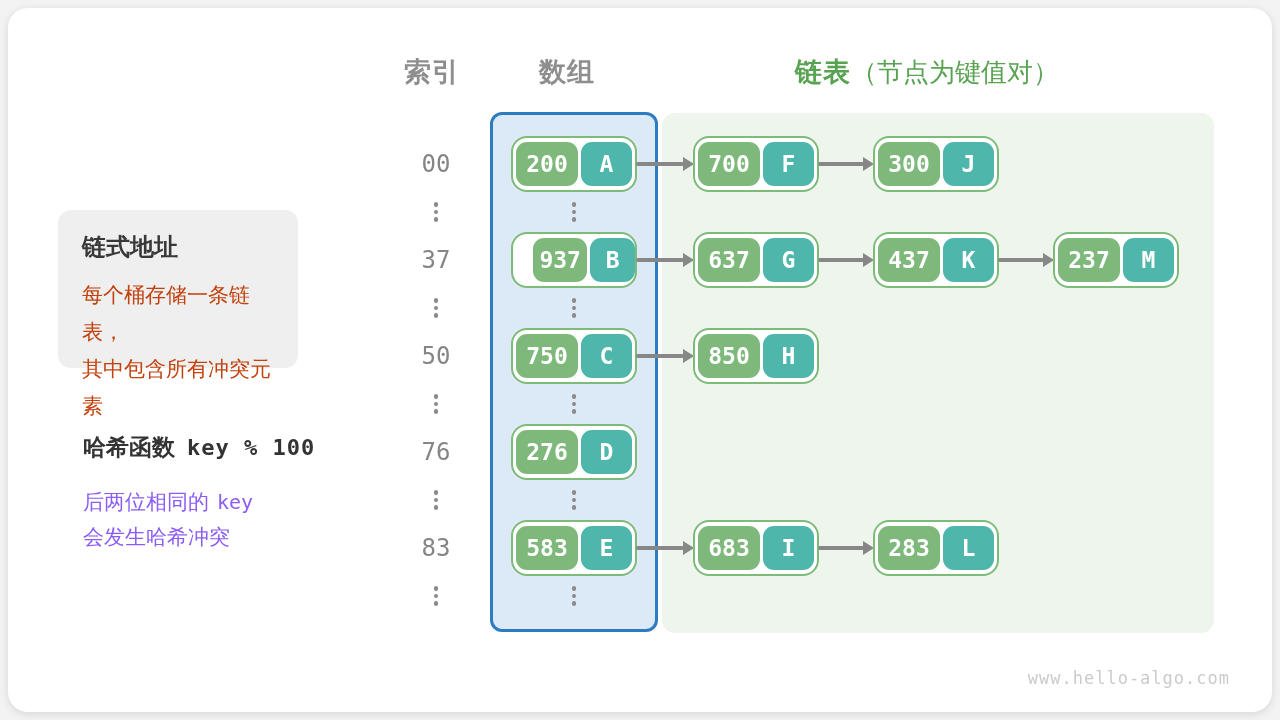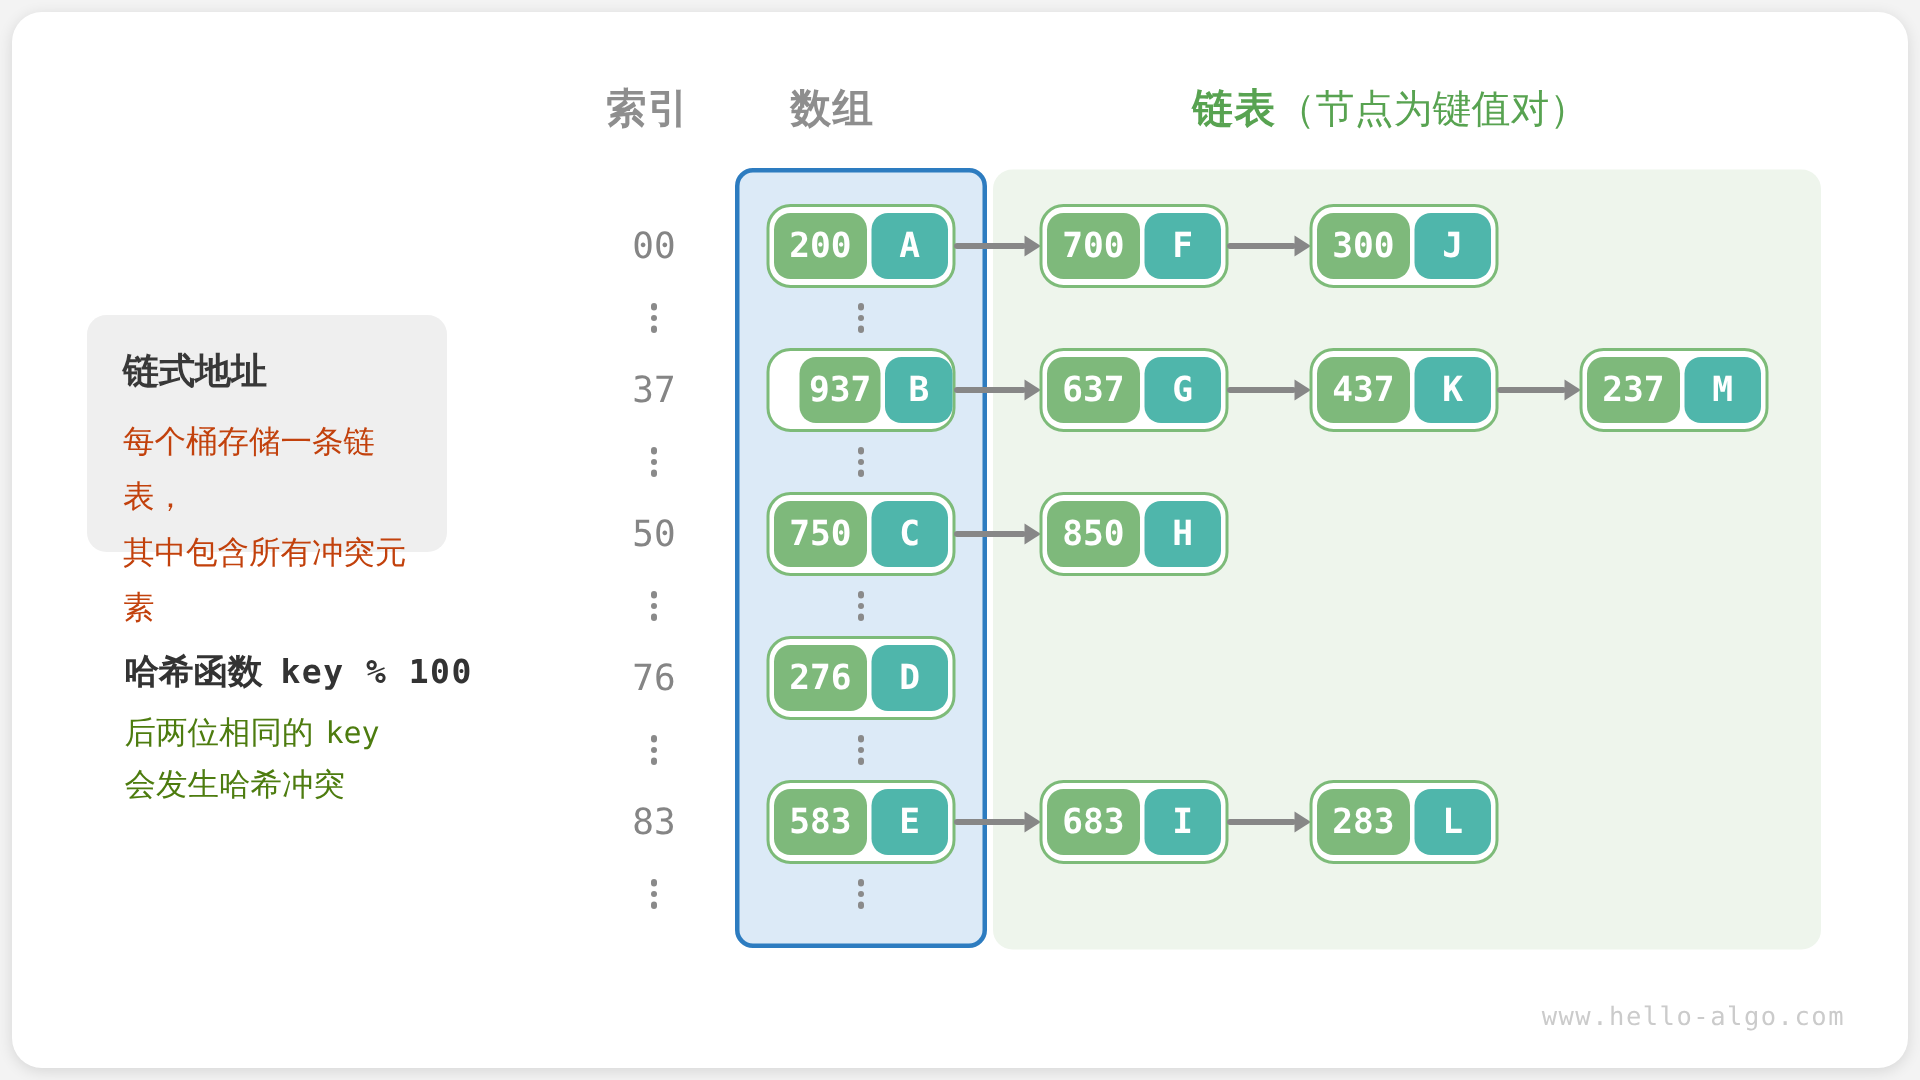--- a/index.html
+++ b/index.html
@@ -14,21 +14,21 @@
     box-shadow:0 2px 10px rgba(0,0,0,.12);
   }
   .stage{position:absolute;left:0;top:0;width:1280px;height:720px;}
 
   
   .col-header{
     position:absolute;top:54px;font-size:27px;font-weight:700;
     color:#8e8e8e;letter-spacing:1px;white-space:nowrap;
   }
   .hdr-index{left:392px;width:80px;text-align:center;}
-  .hdr-array{left:527px;width:80px;text-align:left;}
+  .hdr-array{left:527px;width:80px;text-align:center;}
   .hdr-list{left:795px;color:var(--c-accent-green,#58a351);}
   .hdr-list .note{font-weight:400;font-size:26px;letter-spacing:0;}
 
   
   .array-box{
     position:absolute;left:490px;top:112px;width:168px;height:520px;
     background:var(--c-array-fill,#dceaf7);
     border:3px solid var(--c-array-border,#2d7cc0);
     border-radius:12px;box-sizing:border-box;
   }
@@ -48,21 +48,21 @@
   .info-lines{margin-top:13px;}
 
   .hash-label-row{
     position:absolute;left:83px;top:432px;font-size:23px;font-weight:700;
     color:#333333;white-space:nowrap;
   }
   .hash-label-row .code{
     font-family:"DejaVu Sans Mono","Liberation Mono",monospace;
     font-size:22px;margin-left:12px;letter-spacing:1px;
   }
-  .hash-line{position:absolute;left:83px;font-size:21px;color:#4d7c0f;white-space:nowrap;}
+  .hash-line{position:absolute;left:83px;font-size:21px;color:#8b5cf6;white-space:nowrap;margin-top:14px;}
   .hash-line1{top:474px;}
   .hash-line2{top:509px;}
   .hash-line .code{
     font-family:"DejaVu Sans Mono","Liberation Mono",monospace;
     font-size:20px;margin-left:8px;
   }
 
   
   #rows-layer{position:absolute;left:0;top:0;width:1060px;height:720px;border-radius:13px;}
 

